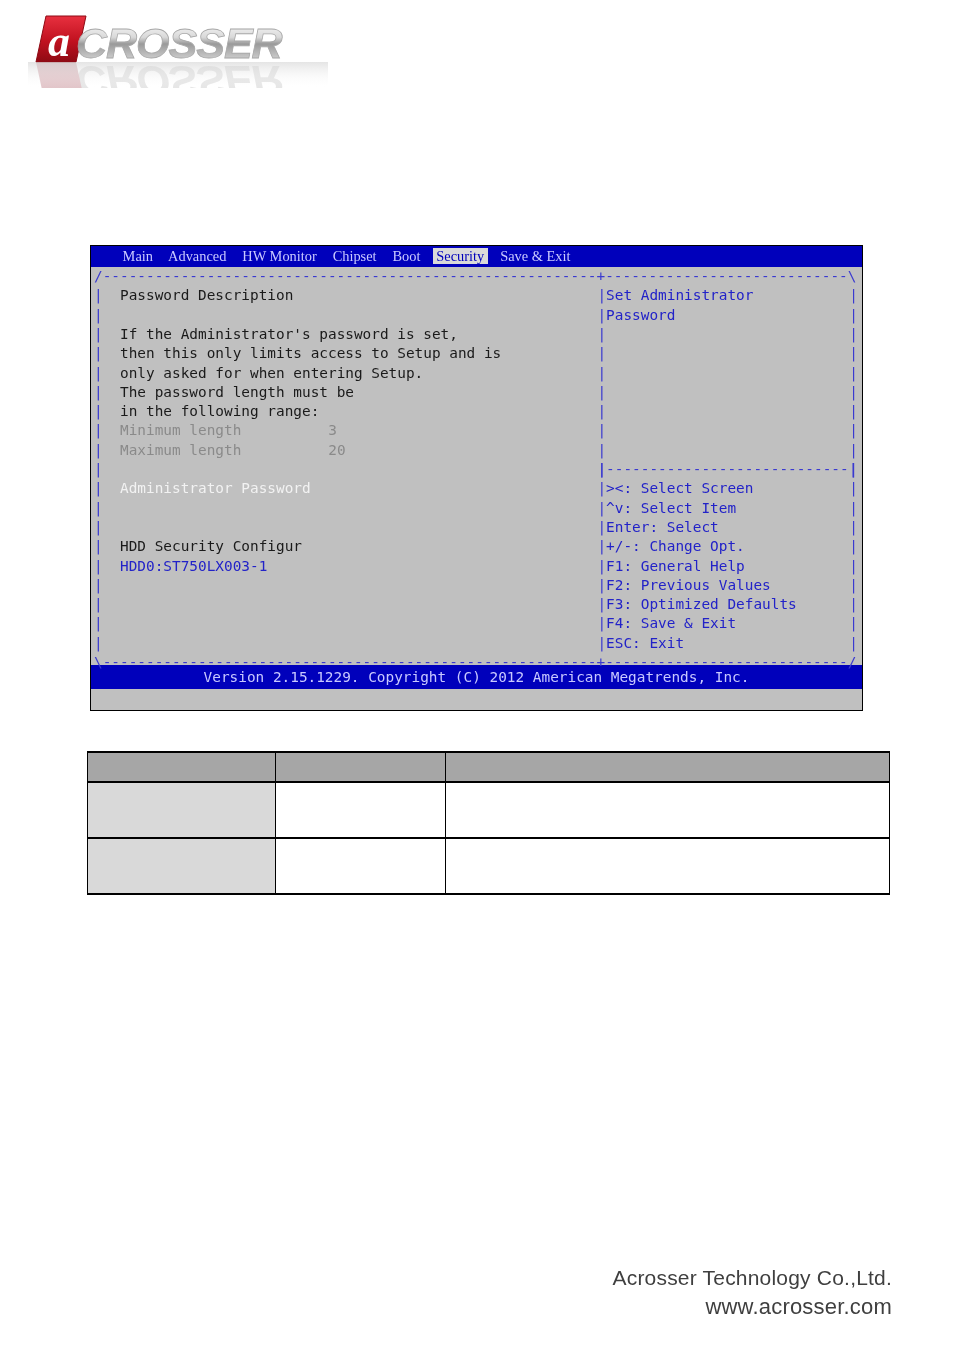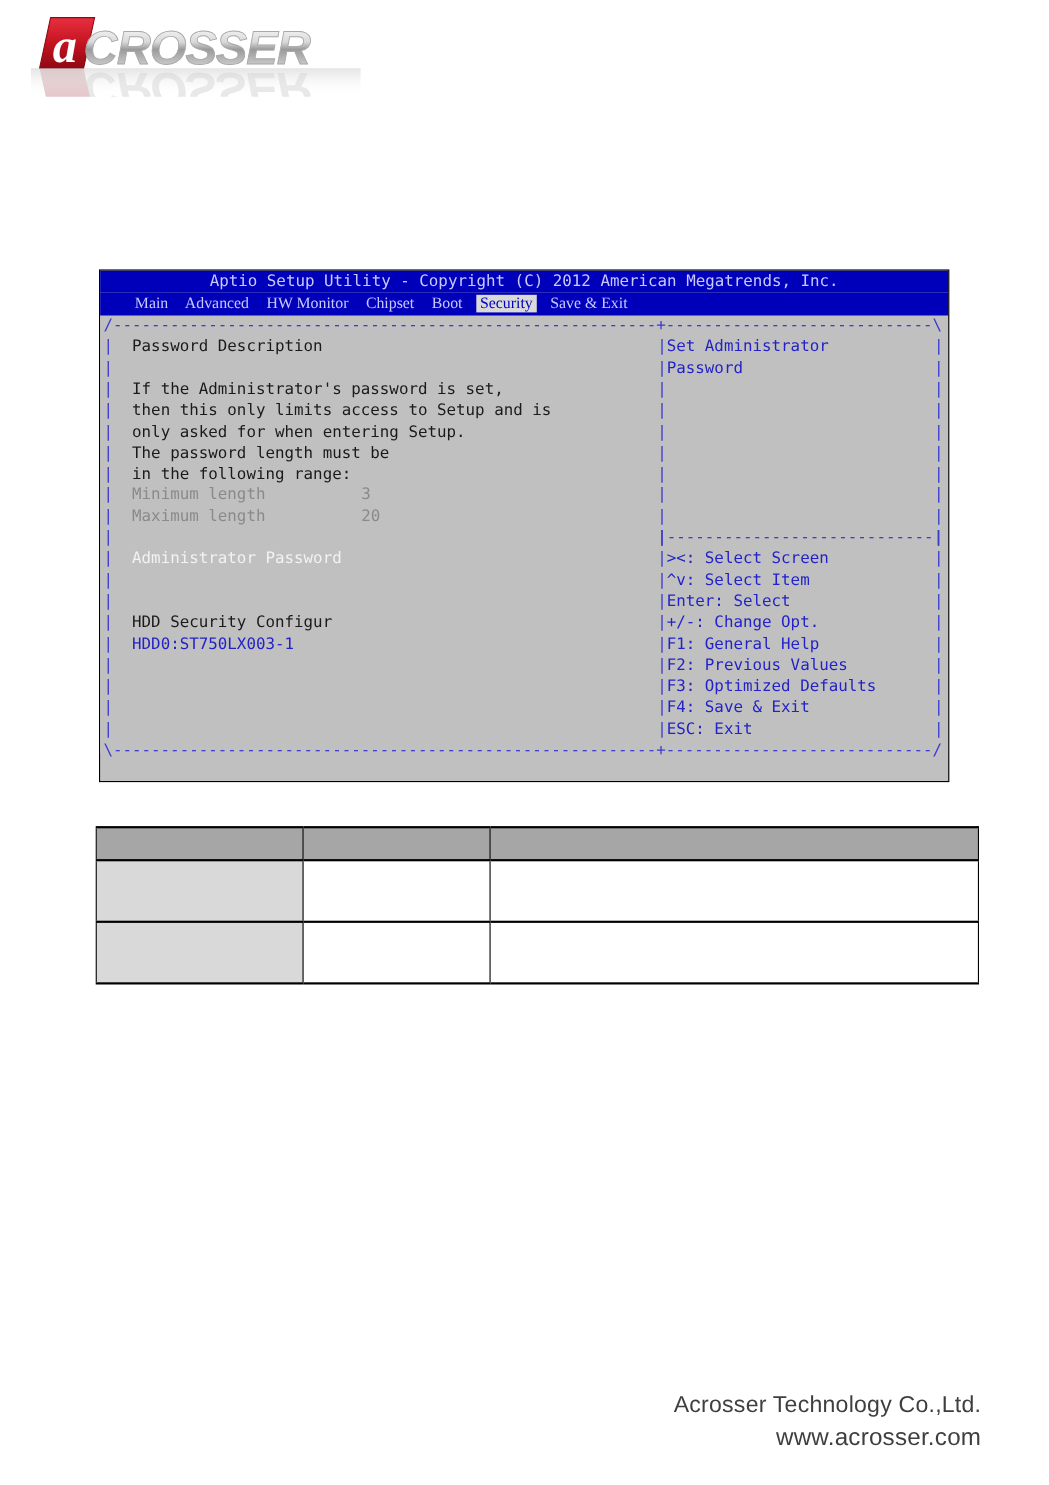--- a/index.html
+++ b/index.html
@@ -180,28 +180,28 @@
     <g transform="translate(0,108) scale(1,-1)" opacity="0.45">
       <text x="48" y="50" font-family="'Liberation Sans',sans-serif" font-style="italic" font-size="43" font-weight="bold" fill="#c9c9c9" letter-spacing="-1">CROSSER</text>
       <polygon points="18,8 58,8 48,54 8,54" fill="#c08088"></polygon>
     </g>
     <rect x="0" y="54" width="300" height="26" fill="url(#gfade)"></rect>
   </svg>
 </div>
 
 <div class="bios">
 
-  <div class="bios-titlebar">Aptio Setup Utility - Copyright (C) 2012 American Megatrends, Inc.</div>
 
   <div class="bios-menubar" id="menubar"><span class="menu-item"> Main </span><span> </span><span class="menu-item"> Advanced </span><span> </span><span class="menu-item"> HW Monitor </span><span> </span><span class="menu-item"> Chipset </span><span> </span><span class="menu-item"> Boot </span><span> </span><span class="menu-item active"> Security </span><span> </span><span class="menu-item"> Save &amp; Exit </span></div>
 
   <div class="bios-body">
     <div class="layer" id="bios-layer"><div class="cell frame" style="left: 3px; top: 0px; line-height: 19.3px;">/---------------------------------------------------------+----------------------------\</div><div class="cell frame" style="left: 3px; top: 386px; line-height: 19.3px;">\---------------------------------------------------------+----------------------------/</div><div class="cell frame" style="left: 3px; top: 19.3px; line-height: 19.3px;">|</div><div class="cell frame" style="left: 506.44px; top: 19.3px; line-height: 19.3px;">|</div><div class="cell frame" style="left: 758.16px; top: 19.3px; line-height: 19.3px;">|</div><div class="cell frame" style="left: 3px; top: 38.6px; line-height: 19.3px;">|</div><div class="cell frame" style="left: 506.44px; top: 38.6px; line-height: 19.3px;">|</div><div class="cell frame" style="left: 758.16px; top: 38.6px; line-height: 19.3px;">|</div><div class="cell frame" style="left: 3px; top: 57.9px; line-height: 19.3px;">|</div><div class="cell frame" style="left: 506.44px; top: 57.9px; line-height: 19.3px;">|</div><div class="cell frame" style="left: 758.16px; top: 57.9px; line-height: 19.3px;">|</div><div class="cell frame" style="left: 3px; top: 77.2px; line-height: 19.3px;">|</div><div class="cell frame" style="left: 506.44px; top: 77.2px; line-height: 19.3px;">|</div><div class="cell frame" style="left: 758.16px; top: 77.2px; line-height: 19.3px;">|</div><div class="cell frame" style="left: 3px; top: 96.5px; line-height: 19.3px;">|</div><div class="cell frame" style="left: 506.44px; top: 96.5px; line-height: 19.3px;">|</div><div class="cell frame" style="left: 758.16px; top: 96.5px; line-height: 19.3px;">|</div><div class="cell frame" style="left: 3px; top: 115.8px; line-height: 19.3px;">|</div><div class="cell frame" style="left: 506.44px; top: 115.8px; line-height: 19.3px;">|</div><div class="cell frame" style="left: 758.16px; top: 115.8px; line-height: 19.3px;">|</div><div class="cell frame" style="left: 3px; top: 135.1px; line-height: 19.3px;">|</div><div class="cell frame" style="left: 506.44px; top: 135.1px; line-height: 19.3px;">|</div><div class="cell frame" style="left: 758.16px; top: 135.1px; line-height: 19.3px;">|</div><div class="cell frame" style="left: 3px; top: 154.4px; line-height: 19.3px;">|</div><div class="cell frame" style="left: 506.44px; top: 154.4px; line-height: 19.3px;">|</div><div class="cell frame" style="left: 758.16px; top: 154.4px; line-height: 19.3px;">|</div><div class="cell frame" style="left: 3px; top: 173.7px; line-height: 19.3px;">|</div><div class="cell frame" style="left: 506.44px; top: 173.7px; line-height: 19.3px;">|</div><div class="cell frame" style="left: 758.16px; top: 173.7px; line-height: 19.3px;">|</div><div class="cell frame" style="left: 3px; top: 193px; line-height: 19.3px;">|</div><div class="cell frame" style="left: 506.44px; top: 193px; line-height: 19.3px;">|</div><div class="cell frame" style="left: 758.16px; top: 193px; line-height: 19.3px;">|</div><div class="cell frame" style="left: 3px; top: 212.3px; line-height: 19.3px;">|</div><div class="cell frame" style="left: 506.44px; top: 212.3px; line-height: 19.3px;">|</div><div class="cell frame" style="left: 758.16px; top: 212.3px; line-height: 19.3px;">|</div><div class="cell frame" style="left: 3px; top: 231.6px; line-height: 19.3px;">|</div><div class="cell frame" style="left: 506.44px; top: 231.6px; line-height: 19.3px;">|</div><div class="cell frame" style="left: 758.16px; top: 231.6px; line-height: 19.3px;">|</div><div class="cell frame" style="left: 3px; top: 250.9px; line-height: 19.3px;">|</div><div class="cell frame" style="left: 506.44px; top: 250.9px; line-height: 19.3px;">|</div><div class="cell frame" style="left: 758.16px; top: 250.9px; line-height: 19.3px;">|</div><div class="cell frame" style="left: 3px; top: 270.2px; line-height: 19.3px;">|</div><div class="cell frame" style="left: 506.44px; top: 270.2px; line-height: 19.3px;">|</div><div class="cell frame" style="left: 758.16px; top: 270.2px; line-height: 19.3px;">|</div><div class="cell frame" style="left: 3px; top: 289.5px; line-height: 19.3px;">|</div><div class="cell frame" style="left: 506.44px; top: 289.5px; line-height: 19.3px;">|</div><div class="cell frame" style="left: 758.16px; top: 289.5px; line-height: 19.3px;">|</div><div class="cell frame" style="left: 3px; top: 308.8px; line-height: 19.3px;">|</div><div class="cell frame" style="left: 506.44px; top: 308.8px; line-height: 19.3px;">|</div><div class="cell frame" style="left: 758.16px; top: 308.8px; line-height: 19.3px;">|</div><div class="cell frame" style="left: 3px; top: 328.1px; line-height: 19.3px;">|</div><div class="cell frame" style="left: 506.44px; top: 328.1px; line-height: 19.3px;">|</div><div class="cell frame" style="left: 758.16px; top: 328.1px; line-height: 19.3px;">|</div><div class="cell frame" style="left: 3px; top: 347.4px; line-height: 19.3px;">|</div><div class="cell frame" style="left: 506.44px; top: 347.4px; line-height: 19.3px;">|</div><div class="cell frame" style="left: 758.16px; top: 347.4px; line-height: 19.3px;">|</div><div class="cell frame" style="left: 3px; top: 366.7px; line-height: 19.3px;">|</div><div class="cell frame" style="left: 506.44px; top: 366.7px; line-height: 19.3px;">|</div><div class="cell frame" style="left: 758.16px; top: 366.7px; line-height: 19.3px;">|</div><div class="cell txt-dark" style="left: 29.04px; top: 19.3px; line-height: 19.3px;">Password Description</div><div class="cell txt-dark" style="left: 29.04px; top: 57.9px; line-height: 19.3px;">If the Administrator's password is set,</div><div class="cell txt-dark" style="left: 29.04px; top: 77.2px; line-height: 19.3px;">then this only limits access to Setup and is</div><div class="cell txt-dark" style="left: 29.04px; top: 96.5px; line-height: 19.3px;">only asked for when entering Setup.</div><div class="cell txt-dark" style="left: 29.04px; top: 115.8px; line-height: 19.3px;">The password length must be</div><div class="cell txt-dark" style="left: 29.04px; top: 135.1px; line-height: 19.3px;">in the following range:</div><div class="cell txt-gray" style="left: 29.04px; top: 154.4px; line-height: 19.3px;">Minimum length</div><div class="cell txt-gray" style="left: 237.36px; top: 154.4px; line-height: 19.3px;">3</div><div class="cell txt-gray" style="left: 29.04px; top: 173.7px; line-height: 19.3px;">Maximum length</div><div class="cell txt-gray" style="left: 237.36px; top: 173.7px; line-height: 19.3px;">20</div><div class="cell txt-white" style="left: 29.04px; top: 212.3px; line-height: 19.3px;">Administrator Password</div><div class="cell txt-dark" style="left: 29.04px; top: 270.2px; line-height: 19.3px;">HDD Security Configur</div><div class="cell txt-blue" style="left: 29.04px; top: 289.5px; line-height: 19.3px;">HDD0:ST750LX003-1</div><div class="cell txt-blue" style="left: 515.12px; top: 19.3px; line-height: 19.3px;">Set Administrator</div><div class="cell txt-blue" style="left: 515.12px; top: 38.6px; line-height: 19.3px;">Password</div><div class="cell frame" style="left: 506.44px; top: 193px; line-height: 19.3px;">|----------------------------|</div><div class="cell txt-blue" style="left: 515.12px; top: 212.3px; line-height: 19.3px;">&gt;&lt;: Select Screen</div><div class="cell txt-blue" style="left: 515.12px; top: 231.6px; line-height: 19.3px;">^v: Select Item</div><div class="cell txt-blue" style="left: 515.12px; top: 250.9px; line-height: 19.3px;">Enter: Select</div><div class="cell txt-blue" style="left: 515.12px; top: 270.2px; line-height: 19.3px;">+/-: Change Opt.</div><div class="cell txt-blue" style="left: 515.12px; top: 289.5px; line-height: 19.3px;">F1: General Help</div><div class="cell txt-blue" style="left: 515.12px; top: 308.8px; line-height: 19.3px;">F2: Previous Values</div><div class="cell txt-blue" style="left: 515.12px; top: 328.1px; line-height: 19.3px;">F3: Optimized Defaults</div><div class="cell txt-blue" style="left: 515.12px; top: 347.4px; line-height: 19.3px;">F4: Save &amp; Exit</div><div class="cell txt-blue" style="left: 515.12px; top: 366.7px; line-height: 19.3px;">ESC: Exit</div></div>
   </div>
 
+  <div class="bios-footer">Version 2.15.1229. Copyright (C) 2012 American Megatrends, Inc.</div>
 </div>
 
 <table class="doc-table">
   <colgroup>
     <col class="col-a">
       <col class="col-b">
       <col class="col-c">
   </colgroup>
   <tbody>
     <tr class="hdr">

